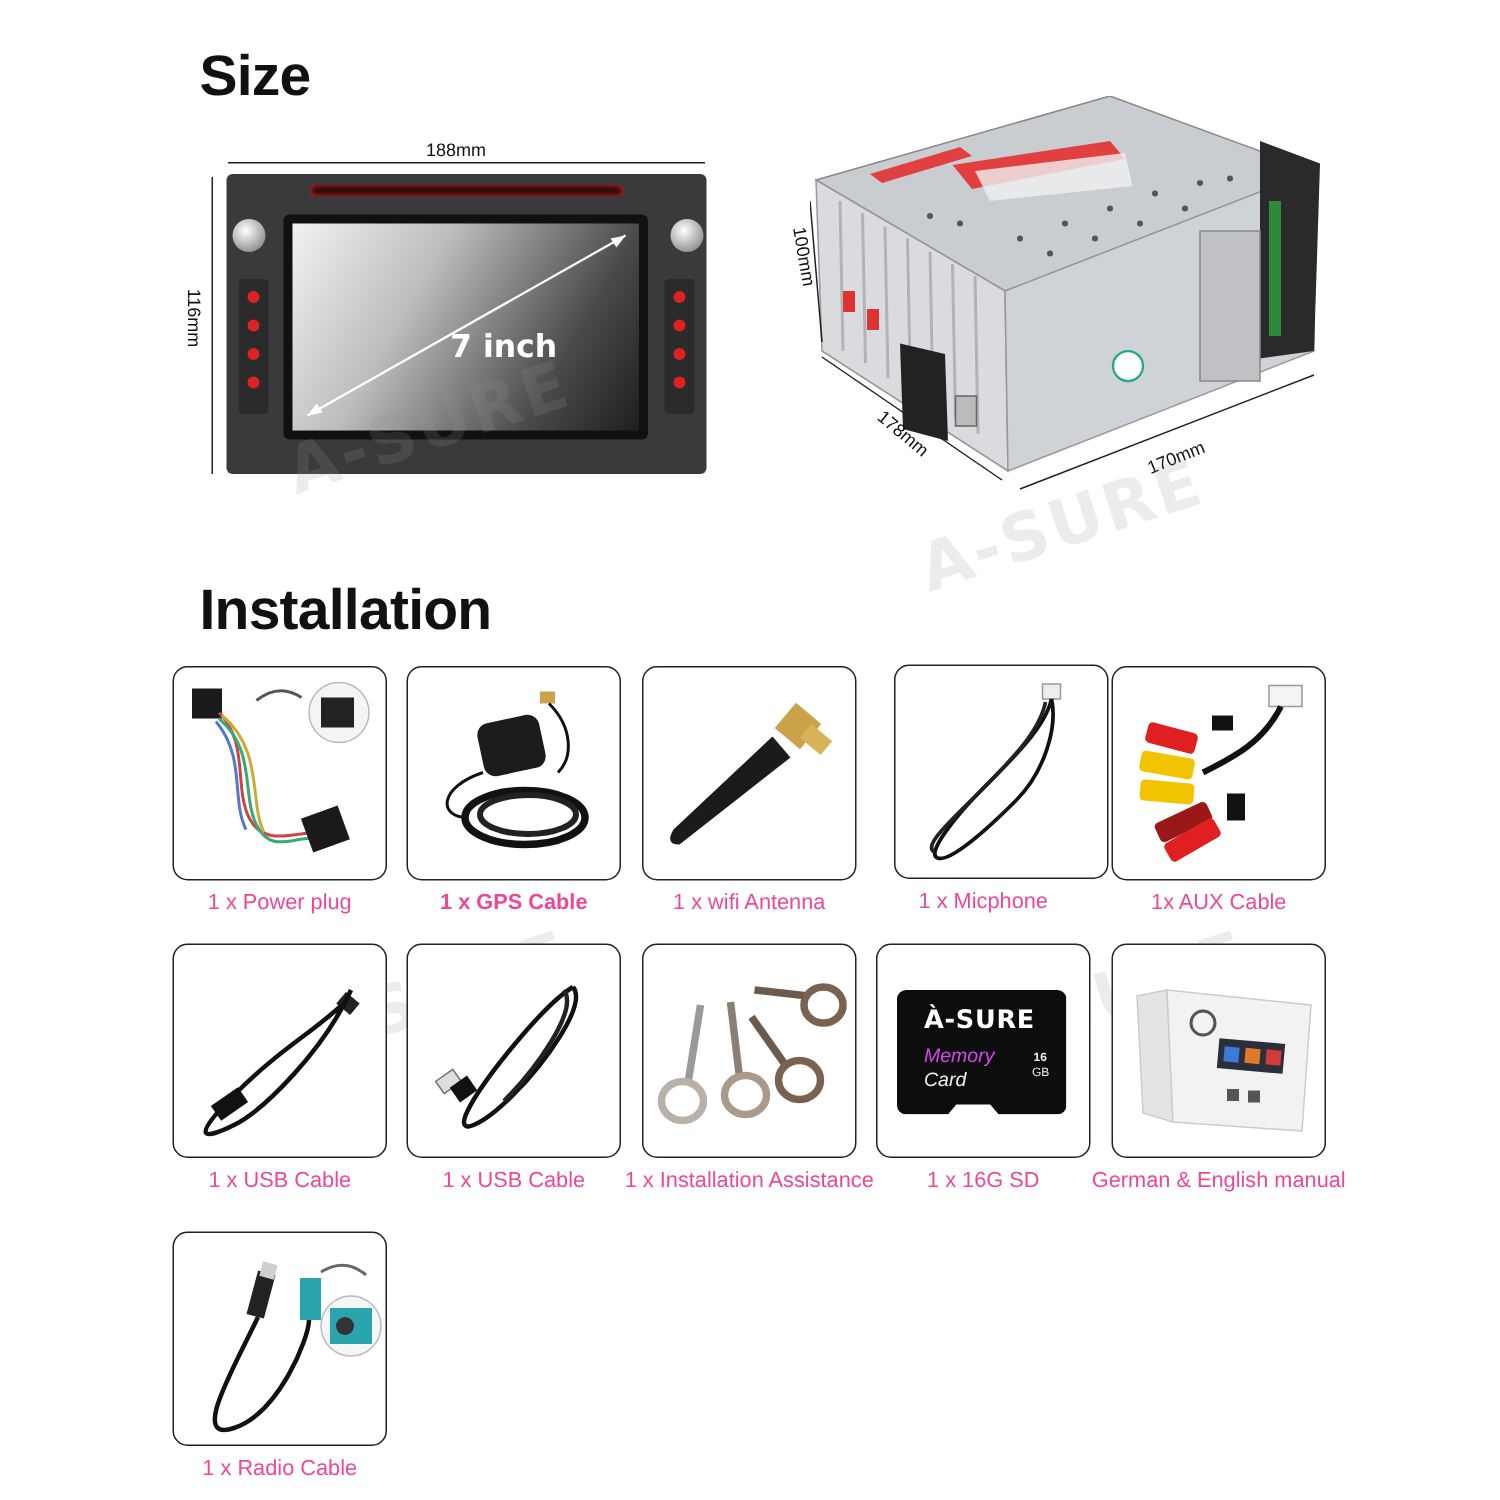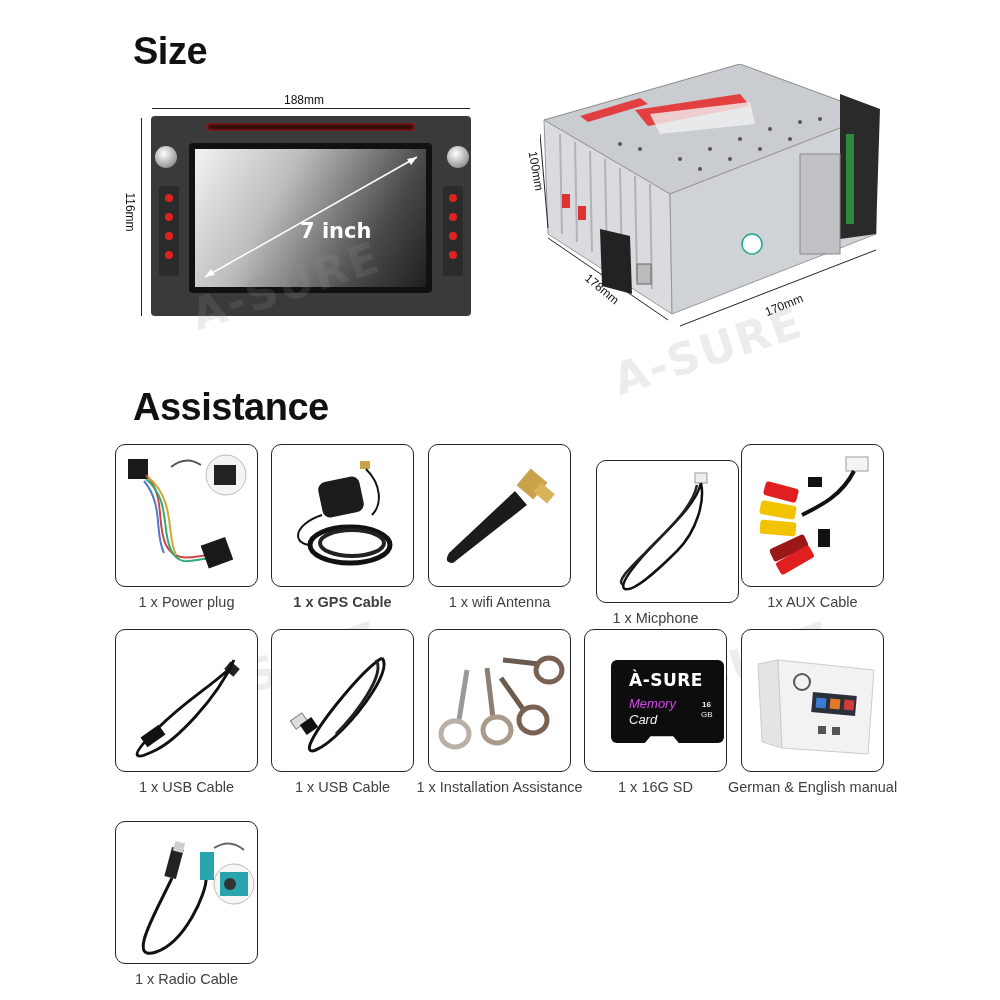--- a/index.html
+++ b/index.html
@@ -28,21 +28,21 @@
 
   
   #back-unit { position: absolute; left: 540px; top: 64px; width: 340px; height: 280px; }
 
   
   .watermark { position: absolute; font-weight: bold; font-size: 44px; color: rgba(150,150,150,0.18); transform: rotate(-18deg); font-family: "DejaVu Sans", sans-serif; letter-spacing: 2px; pointer-events: none; }
 
   
   .acc-item { position: absolute; width: 143px; }
   .acc-box { width: 143px; height: 143px; border: 1.5px solid #222; border-radius: 10px; background: #fff; position: relative; overflow: hidden; }
-  .acc-label { position: absolute; top: 150px; left: -20px; width: 183px; text-align: center; font-size: 14.5px; color: #404040; white-space: nowrap; font-family: "Liberation Sans", sans-serif; }
+  .acc-label { position: absolute; top: 150px; left: -20px; width: 183px; text-align: center; font-size: 14.5px; color: #ec4899; white-space: nowrap; font-family: "Liberation Sans", sans-serif; }
   .acc-box svg { position: absolute; left: 0; top: 0; }
 </style>
 </head>
 <body>
 
 <div id="size-title" class="section-title">Size</div>
 
 <div class="dim" style="left:284px;top:93px;">188mm</div>
 <div class="arrow-h" style="left:152px;top:108px;width:318px;"></div>
 <div class="arrow-v" style="left:141px;top:118px;height:198px;"></div>
@@ -131,21 +131,21 @@
   <div class="dim" style="left:-24px;top:100px;transform:rotate(80deg);">100mm</div>
   <div class="dim" style="left:42px;top:218px;transform:rotate(40deg);">178mm</div>
   <div class="dim" style="left:224px;top:234px;transform:rotate(-22deg);">170mm</div>
 </div>
 
 <div class="watermark" style="left:188px;top:260px;">A-SURE</div>
 <div class="watermark" style="left:610px;top:325px;">A-SURE</div>
 <div class="watermark" style="left:188px;top:640px;">A-SURE</div>
 <div class="watermark" style="left:640px;top:640px;">A-SURE</div>
 
-<div id="acc-title" class="section-title">Assistance</div>
+<div id="acc-title" class="section-title">Installation</div>
 
 <div class="acc-item" style="left:115px;top:444px;">
   <div class="acc-box">
     <svg width="143" height="143">
       <rect x="12" y="14" width="20" height="20" fill="#1a1a1a"></rect>
       <path d="M55 22 Q70 10 85 20" stroke="#555" stroke-width="2" fill="none"></path>
       <circle cx="110" cy="30" r="20" fill="#f4f4f4" stroke="#bbb"></circle>
       <rect x="98" y="20" width="22" height="20" fill="#222"></rect>
       <path d="M30 30 C50 50, 40 80, 50 100 S80 110, 95 110" stroke="#c44" stroke-width="2" fill="none"></path>
       <path d="M30 34 C55 55, 45 85, 55 105 S80 112, 95 114" stroke="#3a7" stroke-width="2" fill="none"></path>
@@ -175,21 +175,21 @@
   <div class="acc-box">
     <svg width="143" height="143">
       <path d="M20 108 Q14 118 24 118 L98 60 L86 46 Z" fill="#1b1b1b"></path>
       <rect x="92" y="28" width="22" height="22" fill="#c9a24a" transform="rotate(40 103 39)"></rect>
       <rect x="106" y="42" width="18" height="12" fill="#d8b35a" transform="rotate(40 115 48)"></rect>
     </svg>
   </div>
   <div class="acc-label">1 x wifi Antenna</div>
 </div>
 
-<div class="acc-item" style="left:584px;top:460px;padding-left:12px;">
+<div class="acc-item" style="left:584px;top:443px;padding-left:12px;">
   <div class="acc-box">
     <svg width="143" height="143">
       <rect x="98" y="12" width="12" height="10" fill="#eee" stroke="#999"></rect>
       <path d="M104 22 C100 40, 80 60, 60 80 S20 125, 28 128 S60 110, 80 90 S108 40, 104 22" stroke="#111" stroke-width="2.5" fill="none"></path>
       <path d="M100 24 C96 44, 76 64, 56 84 S18 120, 26 124" stroke="#222" stroke-width="2.5" fill="none"></path>
     </svg>
   </div>
   <div class="acc-label">1 x Micphone</div>
 </div>
 
@@ -246,21 +246,21 @@
         <line x1="74" y1="30" x2="110" y2="34" stroke="#6b5a4e"></line>
         <ellipse cx="120" cy="40" rx="13" ry="12" stroke="#7a6253"></ellipse>
       </g>
     </svg>
   </div>
   <div class="acc-label">1 x Installation Assistance</div>
 </div>
 
 <div class="acc-item" style="left:584px;top:629px;">
   <div class="acc-box">
-    <div style="position:absolute;left:26px;top:30px;width:113px;height:83px;background:#0d0d0d;border-radius:6px;clip-path:polygon(0 0,100% 0,100% 100%,60% 100%,55% 92%,35% 92%,30% 100%,0 100%);padding-left:20px;">
+    <div style="position:absolute;left:13px;top:30px;width:113px;height:83px;background:#0d0d0d;border-radius:6px;clip-path:polygon(0 0,100% 0,100% 100%,60% 100%,55% 92%,35% 92%,30% 100%,0 100%);padding-left:20px;">
       <div style="position:absolute;left:18px;top:10px;color:#fff;font-weight:bold;font-size:17px;font-family:'DejaVu Sans',sans-serif;letter-spacing:0.5px;">À-SURE</div>
       <div style="position:absolute;left:18px;top:36px;color:#d946ef;font-style:italic;font-size:13px;">Memory</div>
       <div style="position:absolute;left:18px;top:52px;color:#eee;font-style:italic;font-size:13px;">Card</div>
       <div style="position:absolute;left:91px;top:40px;color:#eee;font-size:8px;font-weight:bold;">16</div>
       <div style="position:absolute;left:90px;top:50px;color:#eee;font-size:8px;">GB</div>
     </div>
   </div>
   <div class="acc-label">1 x 16G  SD</div>
 </div>
 

